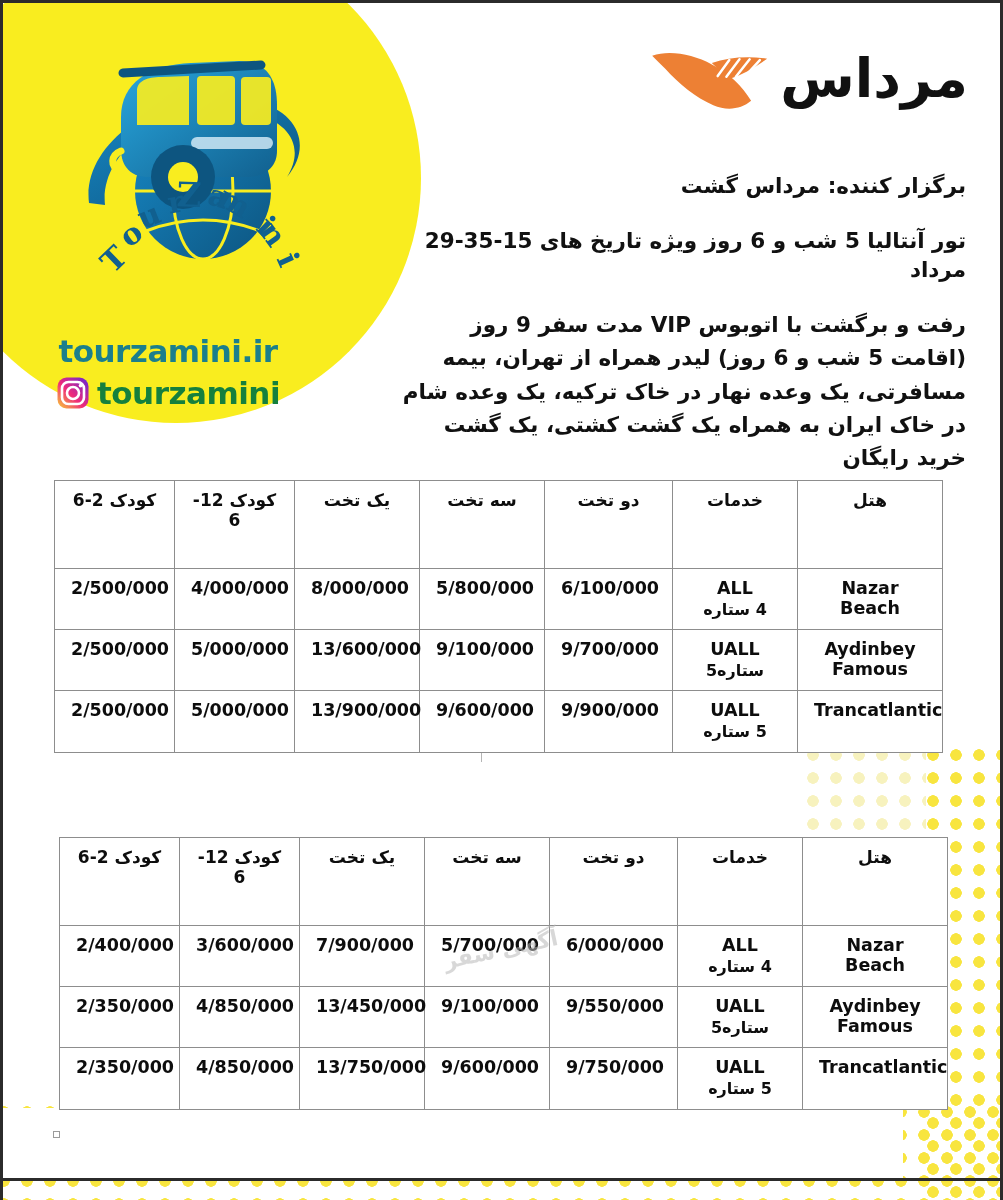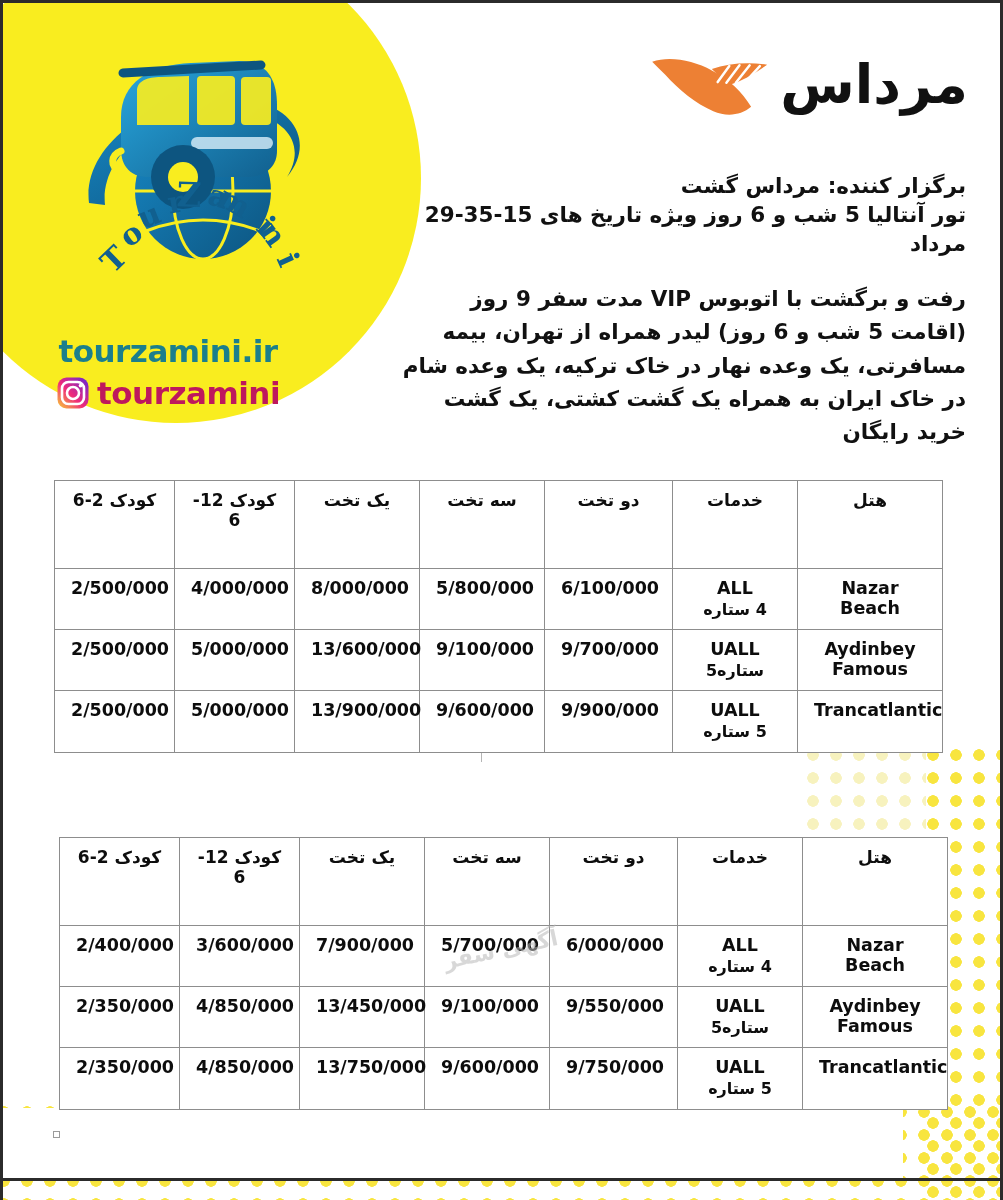--- a/index.html
+++ b/index.html
@@ -116,28 +116,28 @@
     display: flex;
     align-items: center;
     justify-content: center;
     gap: 7px;
   }
   #brand-insta-handle {
     font-family: "DejaVu Sans", sans-serif;
     font-weight: 700;
     font-size: 31px;
     letter-spacing: -0.5px;
-    color: #be185d;
+    color: #15803d;
   }
 
   
   #mardas-logo {
     position: absolute;
     right: 28px;
-    top: 22px;
+    top: 16px;
     width: 330px;
     height: 120px;
     z-index: 4;
     display: flex;
     align-items: center;
     justify-content: center;
     direction: rtl;
   }
   #mardas-wordmark {
     font-family: "DejaVu Sans", sans-serif;
@@ -158,21 +158,21 @@
     direction: rtl;
     text-align: right;
     color: #111;
   }
   .copy-line {
     font-family: "DejaVu Sans", sans-serif;
     font-weight: 700;
     font-size: 21.5px;
     line-height: 1.35;
   }
-  #copy-organizer { }
+  #copy-organizer { margin-bottom: 26px; }
   #copy-title { margin-bottom: 24px; }
   #copy-body { line-height: 1.55; }
 
   
   #section-heading {
     position: absolute;
     right: 40px;
     top: 772px;
     z-index: 5;
     direction: rtl;

